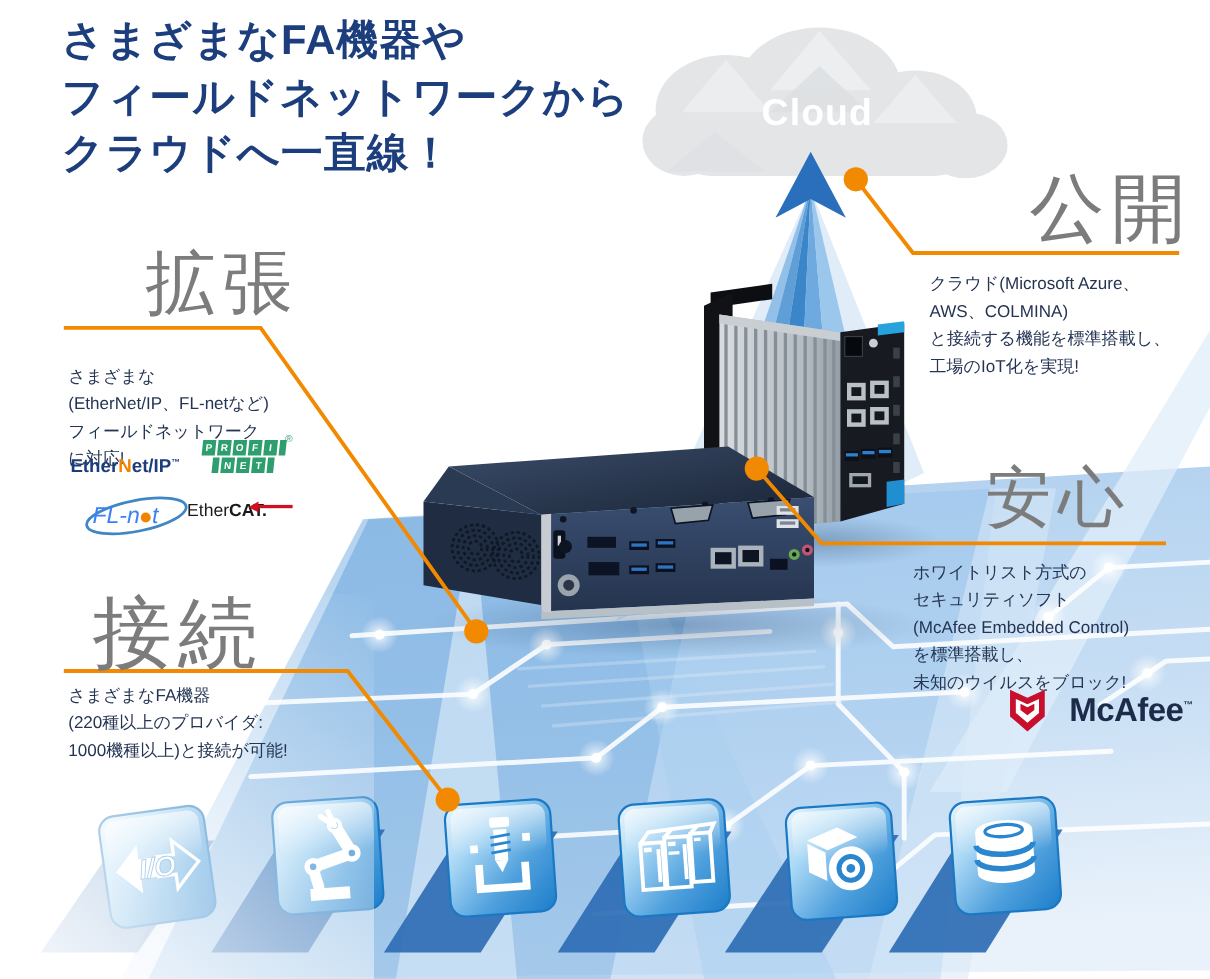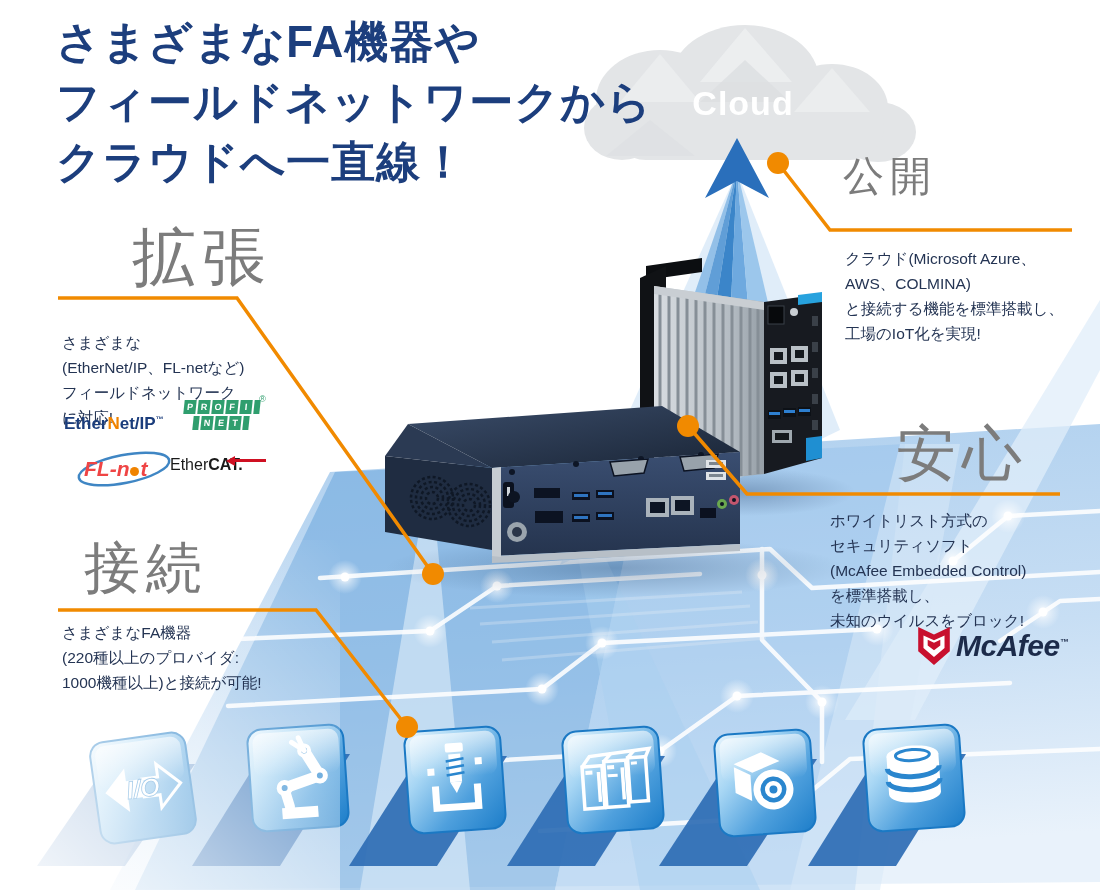--- a/index.html
+++ b/index.html
@@ -1,55 +1,55 @@
 <!DOCTYPE html>
 <html><head>
 <meta charset="utf-8">
 <style>
   html,body{margin:0;padding:0;background:#ffffff;}
   .stage{position:relative;width:1100px;height:890px;overflow:hidden;background:#ffffff;
          font-family:"Liberation Sans","DejaVu Sans",sans-serif;}
   .stage svg.bg{position:absolute;left:0;top:0;z-index:1;}
   .txt{position:absolute;z-index:3;}
-  .headline{left:56px;top:12px;font-size:44px;font-weight:bold;color:#1c3e7d;line-height:1.36;letter-spacing:1px;}
+  .headline{left:56px;top:12px;font-size:38px;font-weight:bold;color:#1c3e7d;line-height:1.36;letter-spacing:1px;}
   .cloud-label{left:688px;top:84px;width:110px;text-align:center;font-size:34px;font-weight:bold;color:#ffffff;letter-spacing:1px;}
   .sec-title{font-family:"Liberation Serif","DejaVu Serif",serif;color:#7c7c7c;letter-spacing:6px;line-height:1;}
   .t-kakucho{left:92px;top:226px;font-size:64px;margin-left:40px;}
-  .t-setsuzoku{left:84px;top:540px;font-size:56px;}
-  .t-kokai{left:843px;top:156px;font-size:41px;}
+  .t-setsuzoku{left:84px;top:540px;font-size:72px;}
+  .t-kokai{left:936px;top:156px;font-size:68px;}
   .t-anshin{left:896px;top:428px;font-size:60px;font-family:Liberation Mono, monospace;}
   .body-text{font-size:15.5px;color:#243453;line-height:1.62;}
   .b-kakucho{left:62px;top:306px;margin-top:24px;}
   .b-setsuzoku{left:62px;top:620px;}
   .b-kokai{left:845px;top:246px;}
   .b-anshin{left:830px;top:508px;}
   
   .logo-enetip{left:64px;top:414px;font-size:17px;font-weight:bold;color:#1b3d7c;}
   .logo-enetip .n{color:#f08300;}
   .logo-enetip sup{font-size:8px;}
   .logo-profinet{left:184px;top:400px;width:80px;}
   .logo-profinet .row{display:flex;margin-bottom:2px;}
   .logo-profinet .row2{margin-left:9px;}
   .pnblock{width:12px;height:14px;background:#2f9e6e;color:#fff;font-size:9px;font-weight:bold;
            text-align:center;line-height:14px;margin-right:2px;transform:skewX(-6deg);}
   .pnblock.tail{width:6px;}
   .logo-profinet .reg{position:absolute;right:-2px;top:-6px;font-size:9px;color:#2f9e6e;}
   .logo-flnet{left:74px;top:448px;width:100px;height:42px;}
   .logo-flnet svg{position:absolute;left:0;top:0;}
-  .logo-flnet .word{position:absolute;left:10px;top:9px;font-size:21px;font-weight:bold;font-style:italic;color:#ef4444;}
+  .logo-flnet .word{position:absolute;left:10px;top:9px;font-size:21px;font-weight:normal;font-style:italic;color:#3b82f6;}
   .fl-dot{display:inline-block;width:9px;height:9px;border-radius:50%;background:#f08300;margin:0 1px;}
   .logo-ethercat{left:170px;top:456px;font-size:16px;color:#1a1a1a;width:110px;height:22px;}
   .logo-ethercat .cat{font-weight:bold;}
   .ec-arrow{position:absolute;left:56px;top:0px;width:40px;height:10px;}
   .ec-arrow .line{position:absolute;left:7px;top:3px;width:33px;height:3px;background:#cf1022;}
   .ec-arrow .head{position:absolute;left:0;top:0;width:0;height:0;border-top:5px solid transparent;
                   border-bottom:5px solid transparent;border-right:9px solid #cf1022;}
   
   .mcafee{left:916px;top:626px;display:flex;align-items:center;}
-  .mcafee .word{font-size:30px;font-weight:bold;color:#1c2b4a;letter-spacing:-0.5px;margin-left:4px;font-style:italic;}
+  .mcafee .word{font-size:30px;font-weight:bold;color:#1c2b4a;letter-spacing:-0.5px;margin-left:20px;}
   .mcafee sup{font-size:9px;color:#1c2b4a;}
 </style>
 </head>
 <body>
 
 <div class="stage">
 
 <svg class="bg" width="1100" height="890" viewBox="0 0 1100 890">
   <defs>
     <linearGradient id="floorGrad" x1="0" y1="0" x2="0.15" y2="1">

